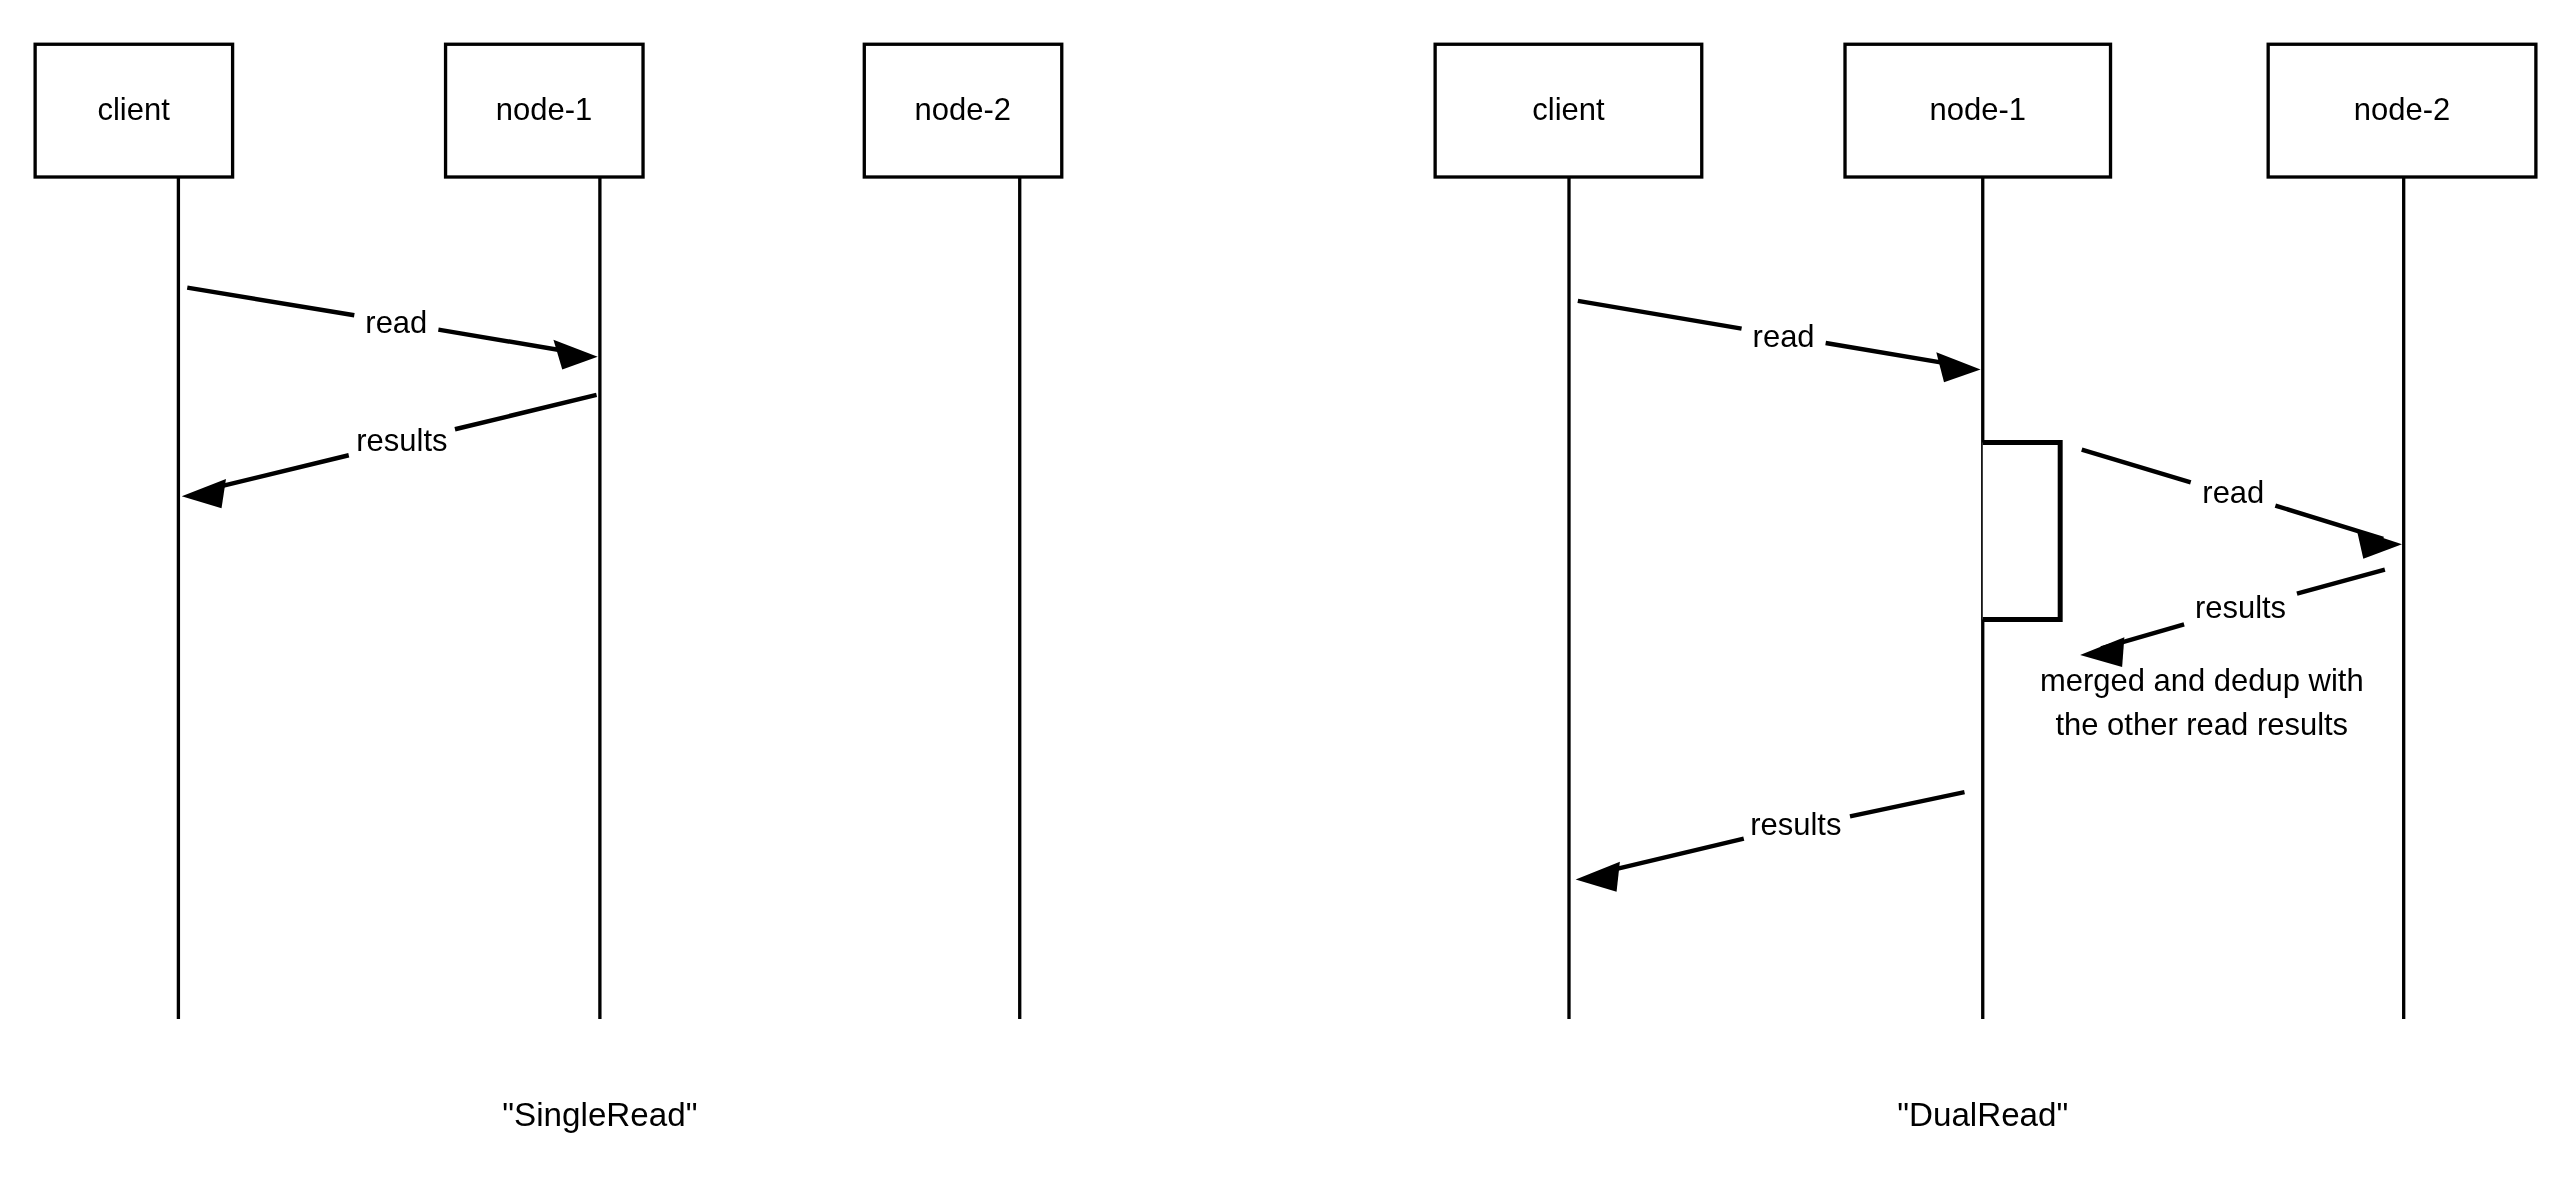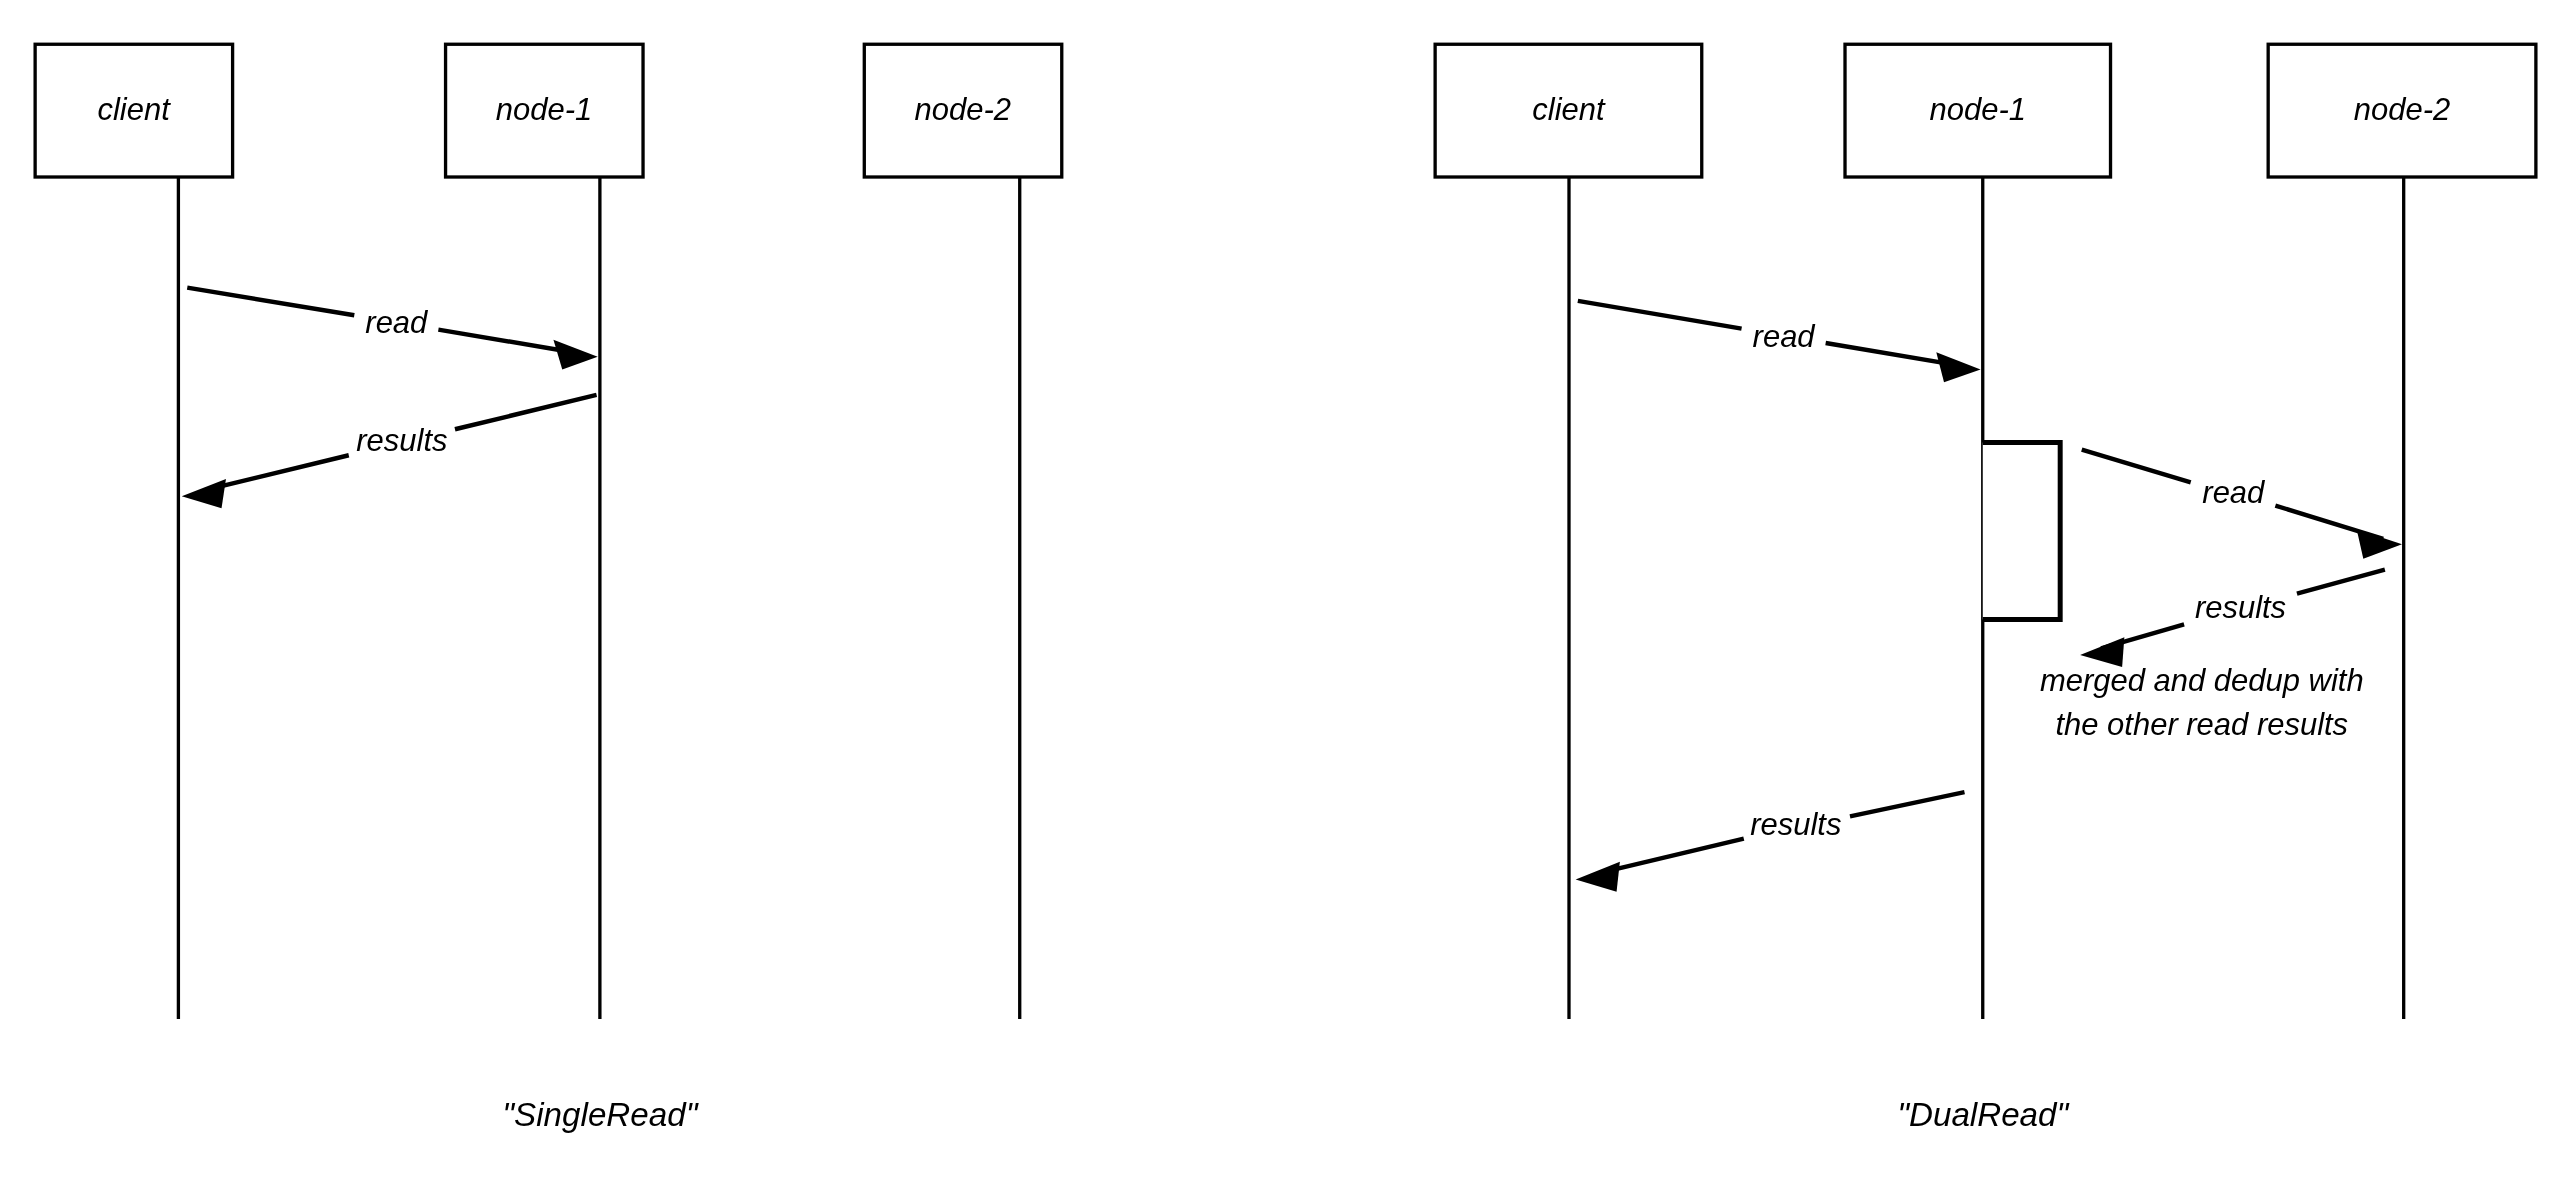--- a/index.html
+++ b/index.html
@@ -1,17 +1,17 @@
 <!DOCTYPE html>
 <html style="font-size:8.9px"><head>
 <meta charset="utf-8">
 <style>
   html,body{margin:0;padding:0;background:#ffffff;}
   body{font-family:"Liberation Sans", sans-serif;}
-  #stage{position:relative;width:2576px;height:1197px;background:#ffffff;overflow:hidden;font-style:italic;}
+  #stage{position:relative;width:2576px;height:1197px;background:#ffffff;overflow:hidden;}
   svg#canvas{position:absolute;left:0;top:0;width:2576px;height:1197px;display:block;}
   .lifeline-box{fill:#ffffff;stroke:#000000;stroke-width:6;}
   .lifeline{stroke:#000000;stroke-width:6;}
   .activation{fill:#ffffff;stroke:#000000;stroke-width:9;}
   .msg-line{stroke:#000000;stroke-width:8;fill:none;stroke-linecap:butt;}
   .arrow-head{fill:#000000;stroke:none;}
   text{font-family:"Liberation Sans", sans-serif;fill:#000000;}
   .participant-label{font-size:56px;text-anchor:middle;dominant-baseline:middle;}
   .msg-label{font-size:56px;text-anchor:middle;dominant-baseline:middle;}
   .note-label{font-size:56px;text-anchor:middle;dominant-baseline:middle;}

